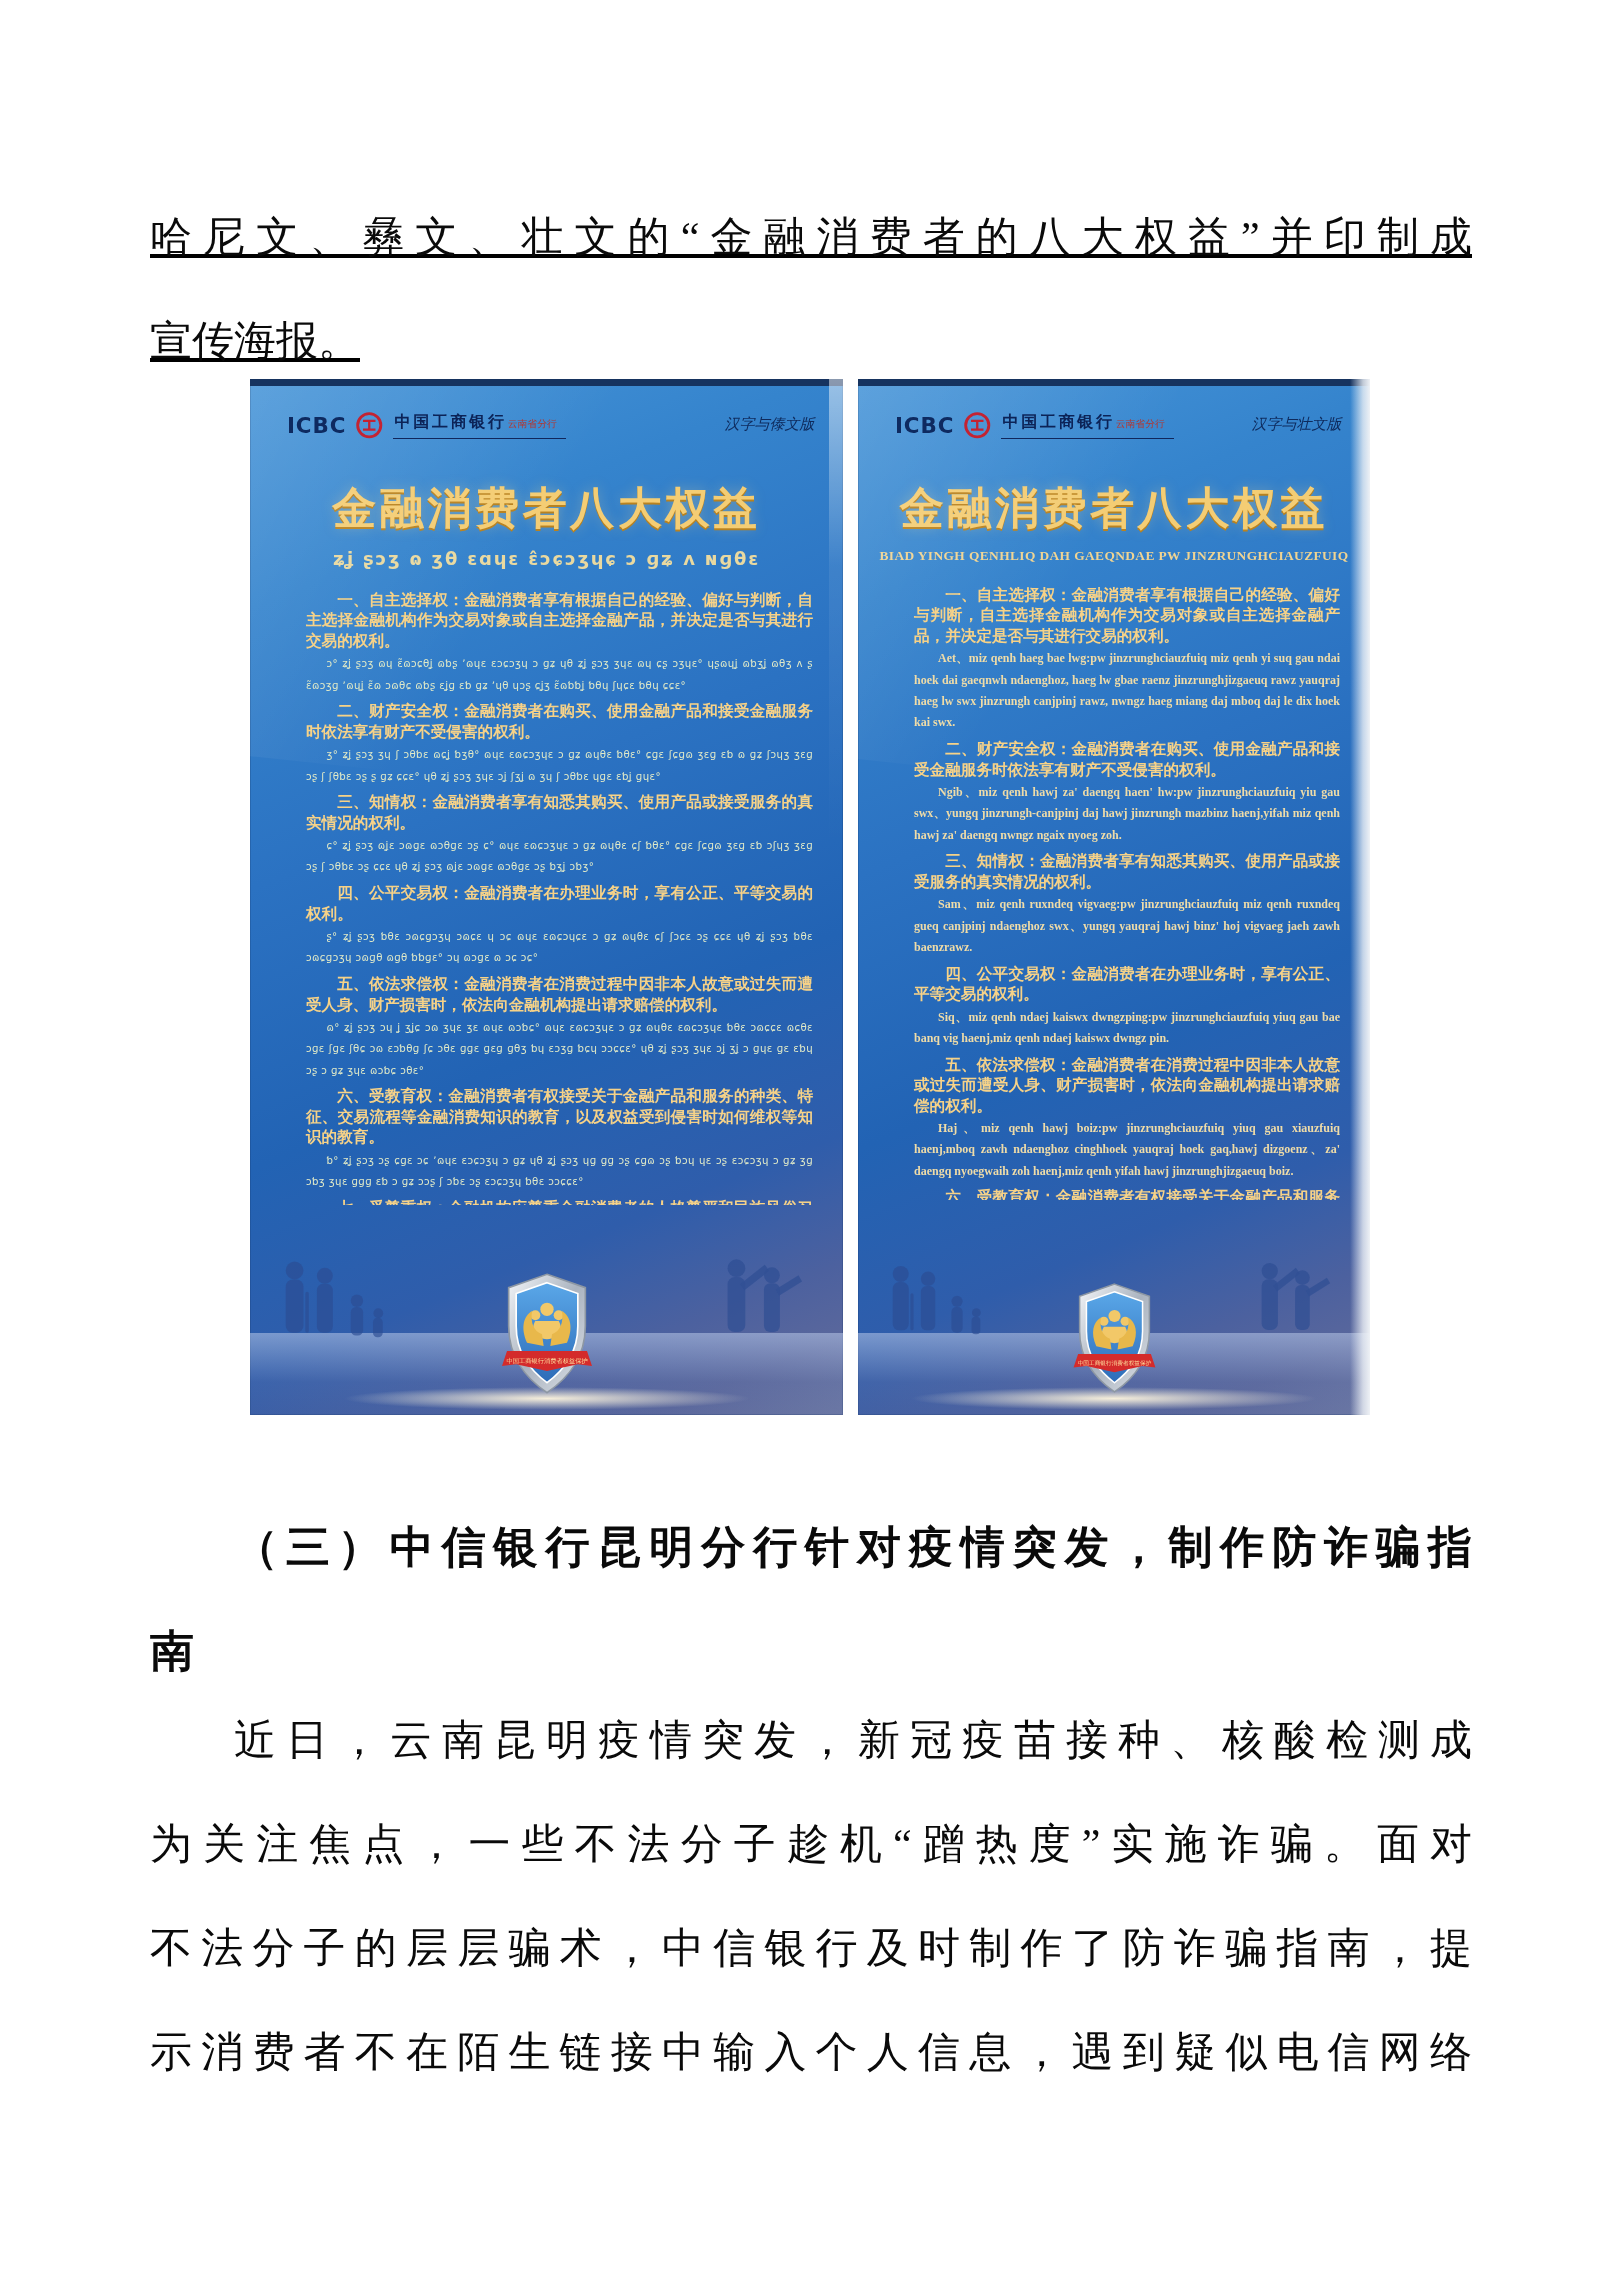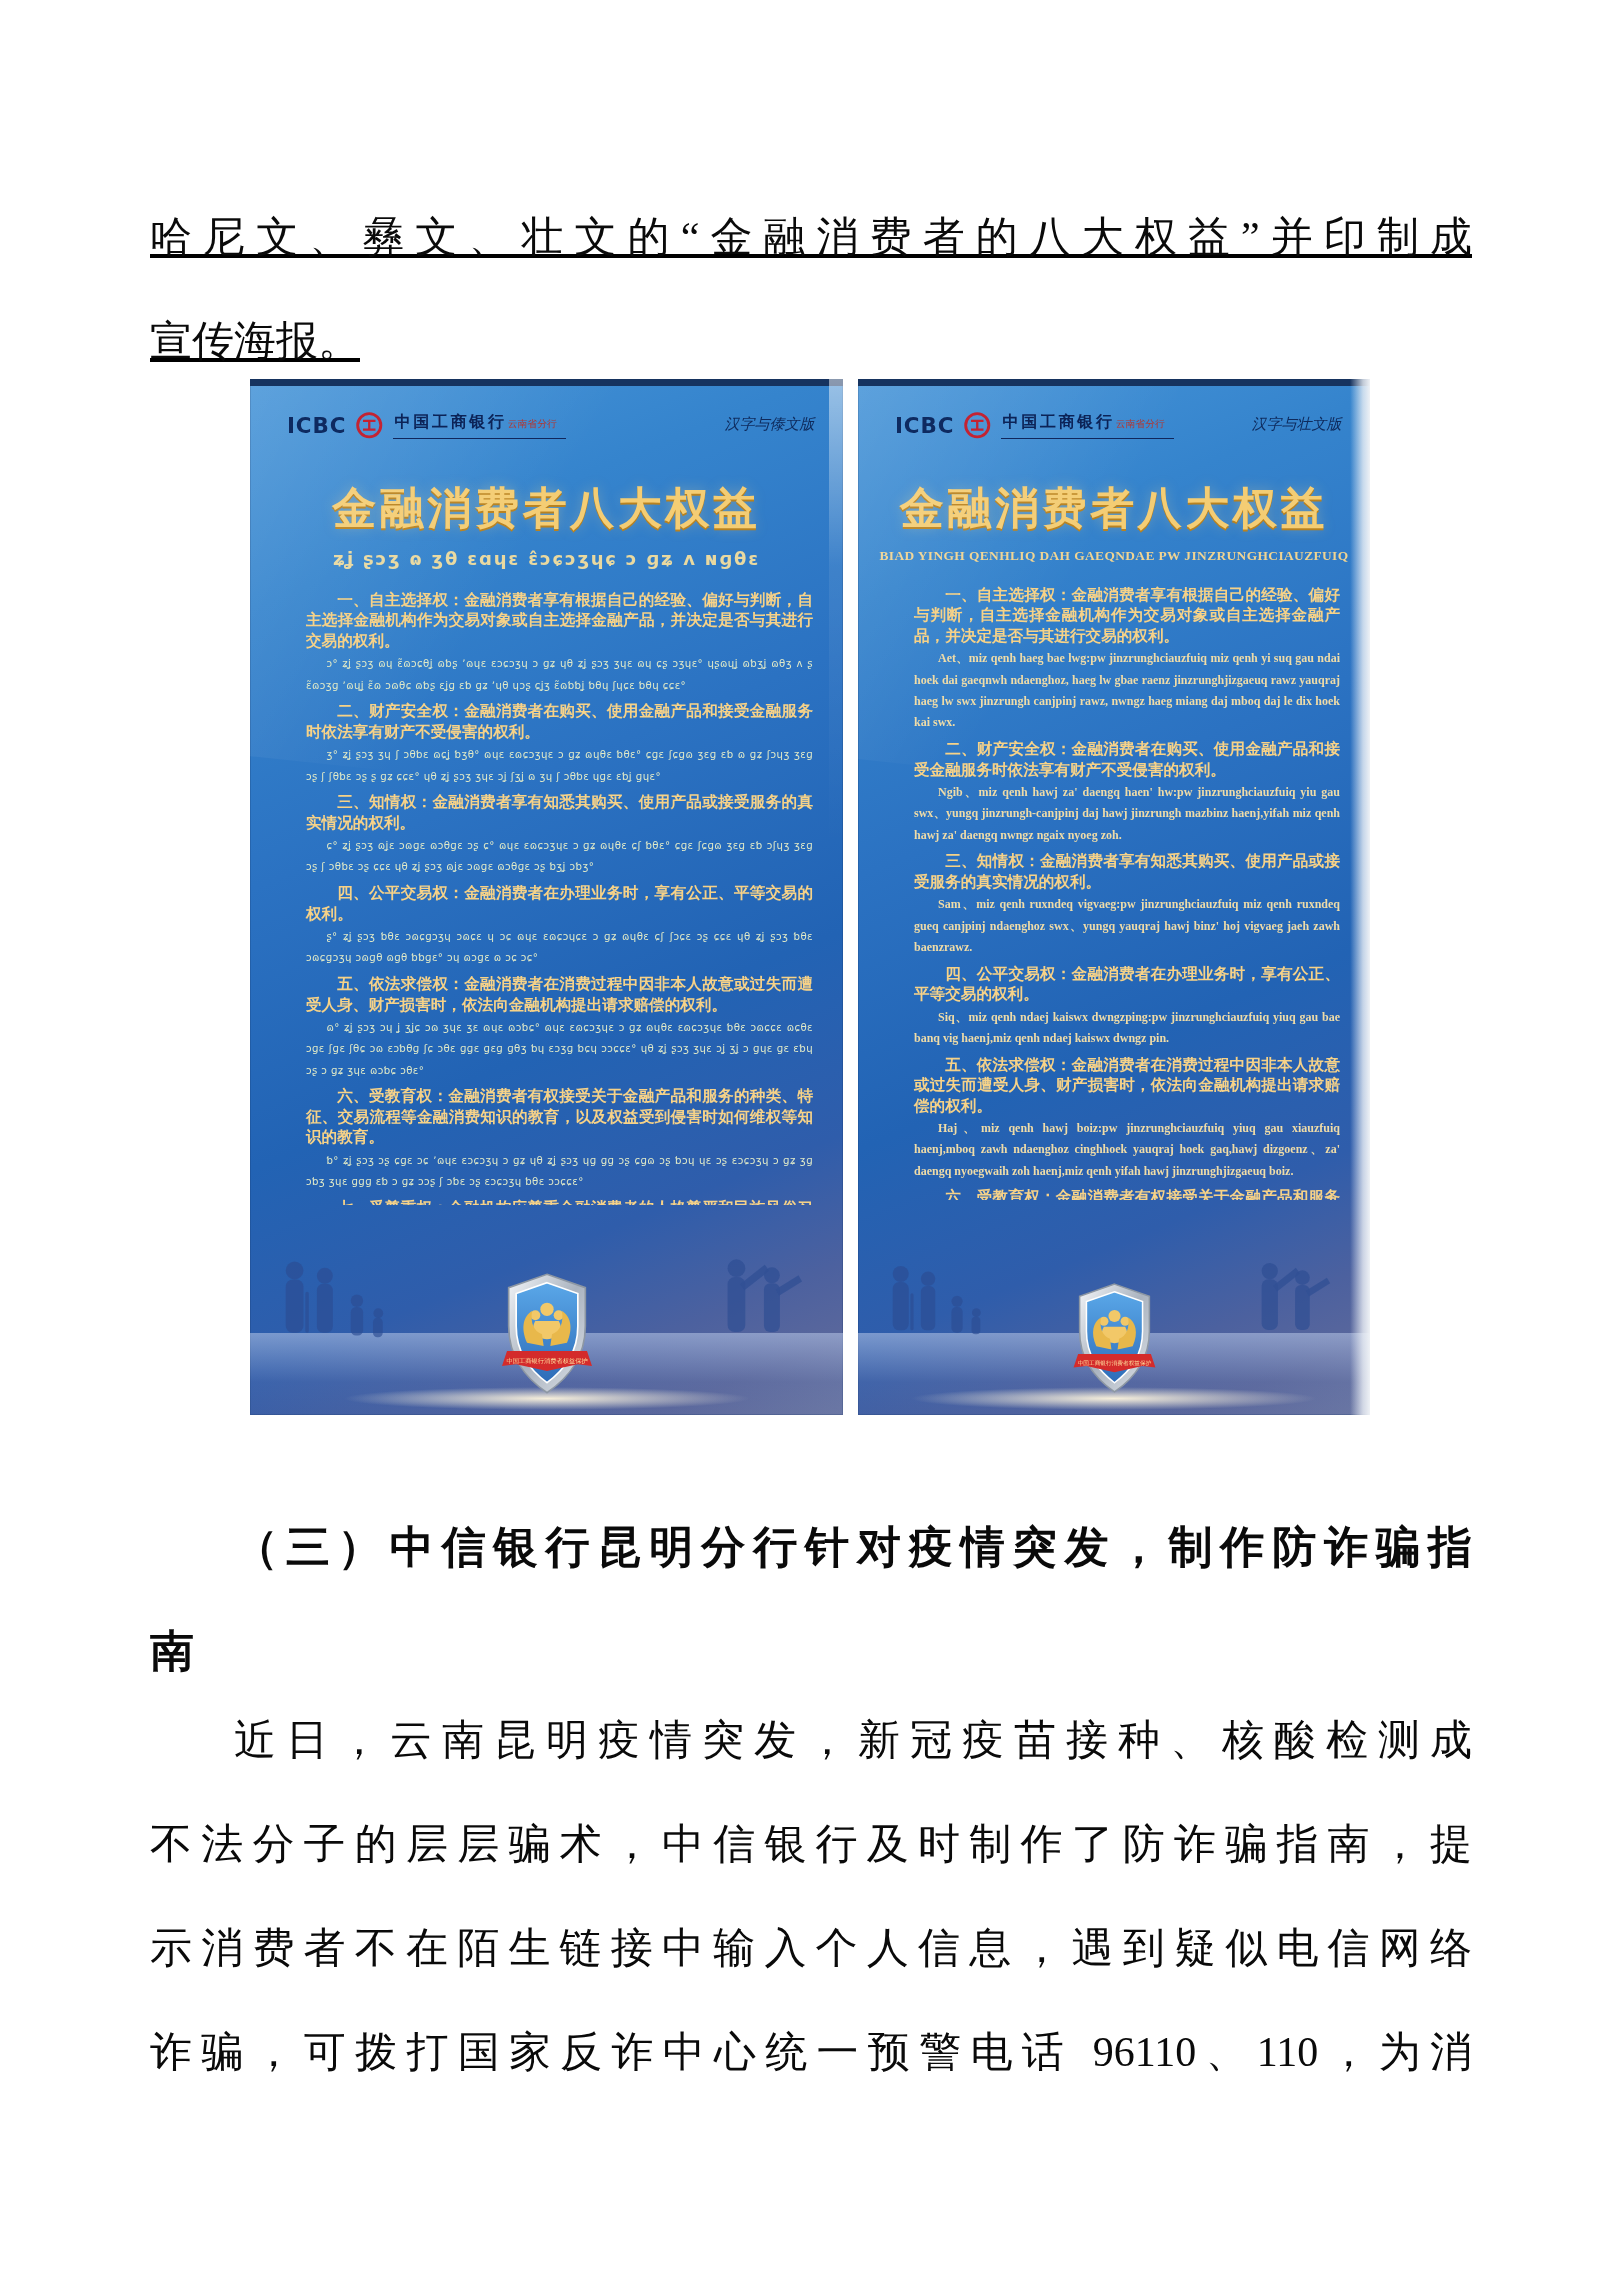--- a/index.html
+++ b/index.html
@@ -274,17 +274,17 @@
   </div>
 </div>
 
 <div class="doc-block heading">
   <div class="doc-line wrapok indent">（三）中信银行昆明分行针对疫情突发，制作防诈骗指</div>
   <div class="doc-line short">南</div>
 </div>
 
 <div class="doc-block para-body">
   <div class="doc-line wrapok indent">近日，云南昆明疫情突发，新冠疫苗接种、核酸检测成</div>
+  <div class="doc-line wrapok">为关注焦点，一些不法分子趁机“蹭热度”实施诈骗。面对</div>
   <div class="doc-line wrapok">不法分子的层层骗术，中信银行及时制作了防诈骗指南，提</div>
   <div class="doc-line wrapok">示消费者不在陌生链接中输入个人信息，遇到疑似电信网络</div>
-  <div class="doc-line wrapok">诈骗，可拨打国家反诈中心统一预警电话 96110、110，为消</div>
 </div>
 
 
 </body></html>

